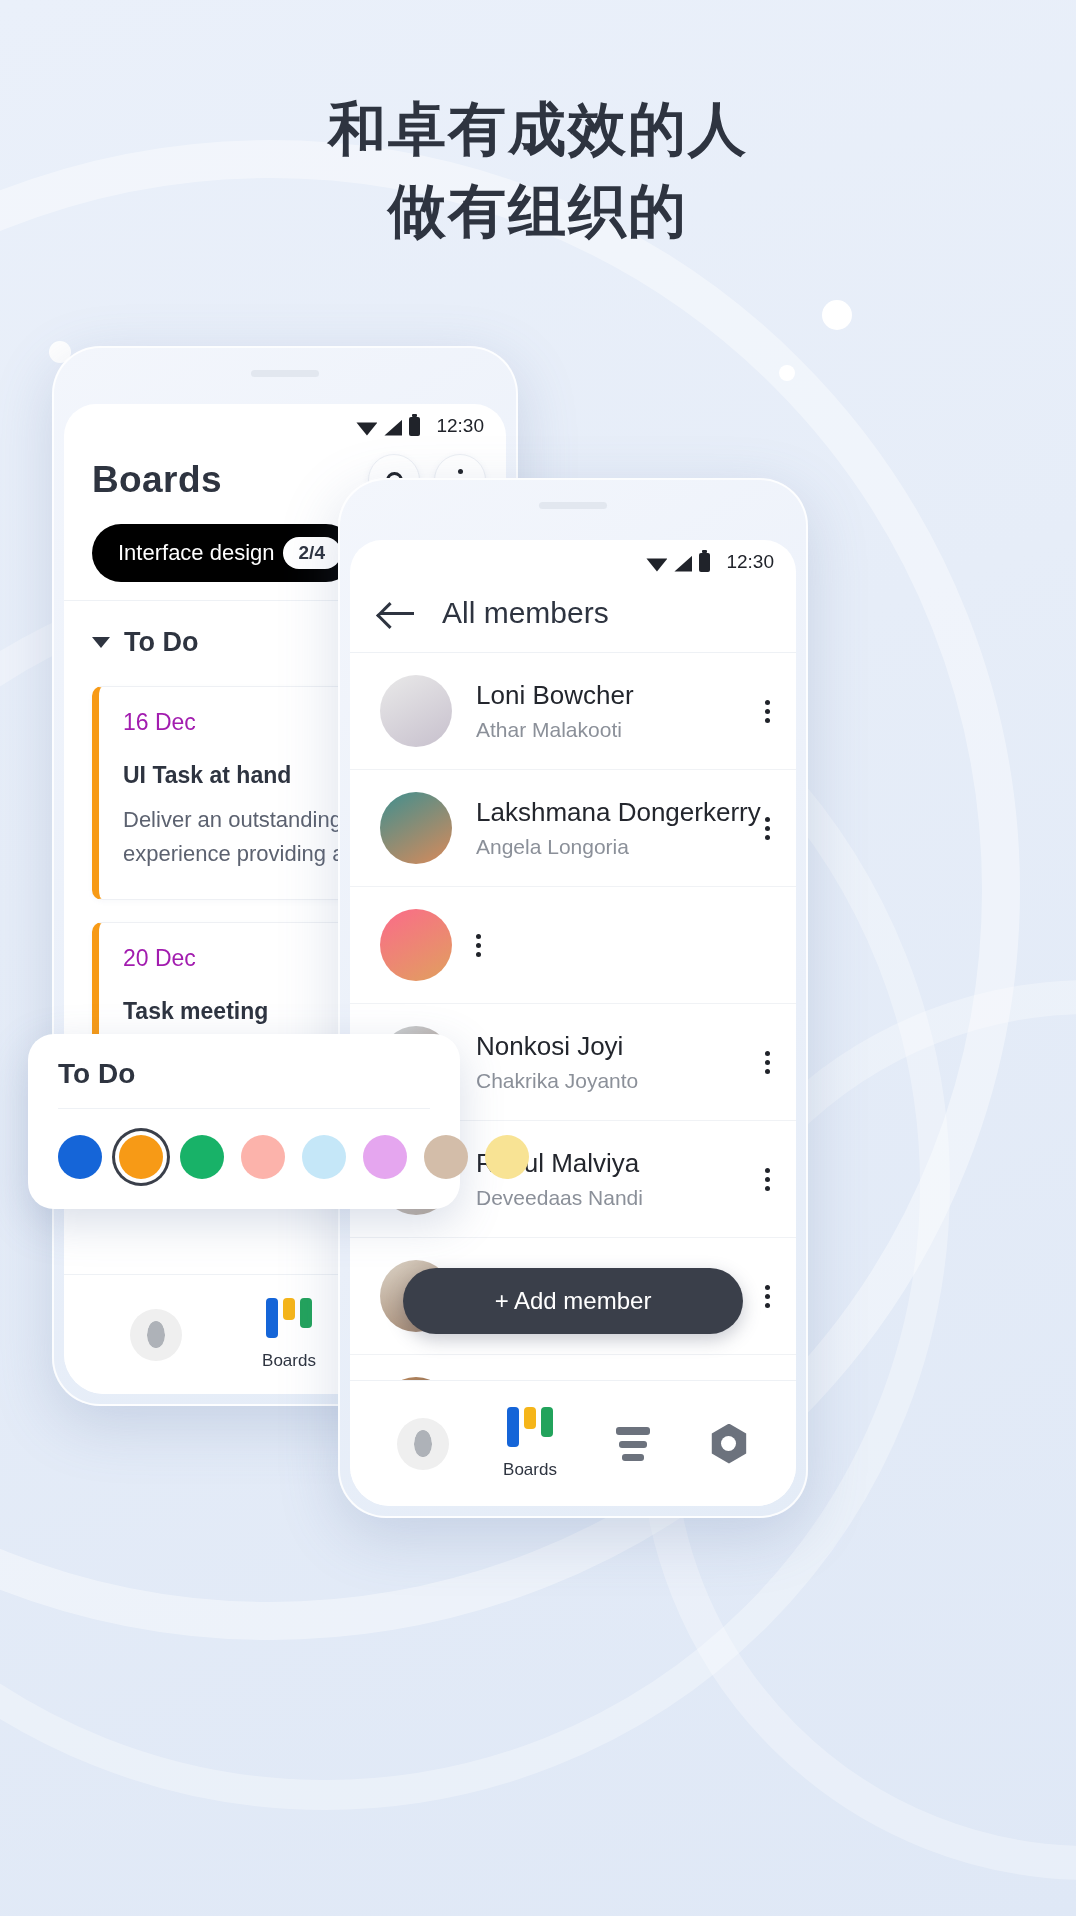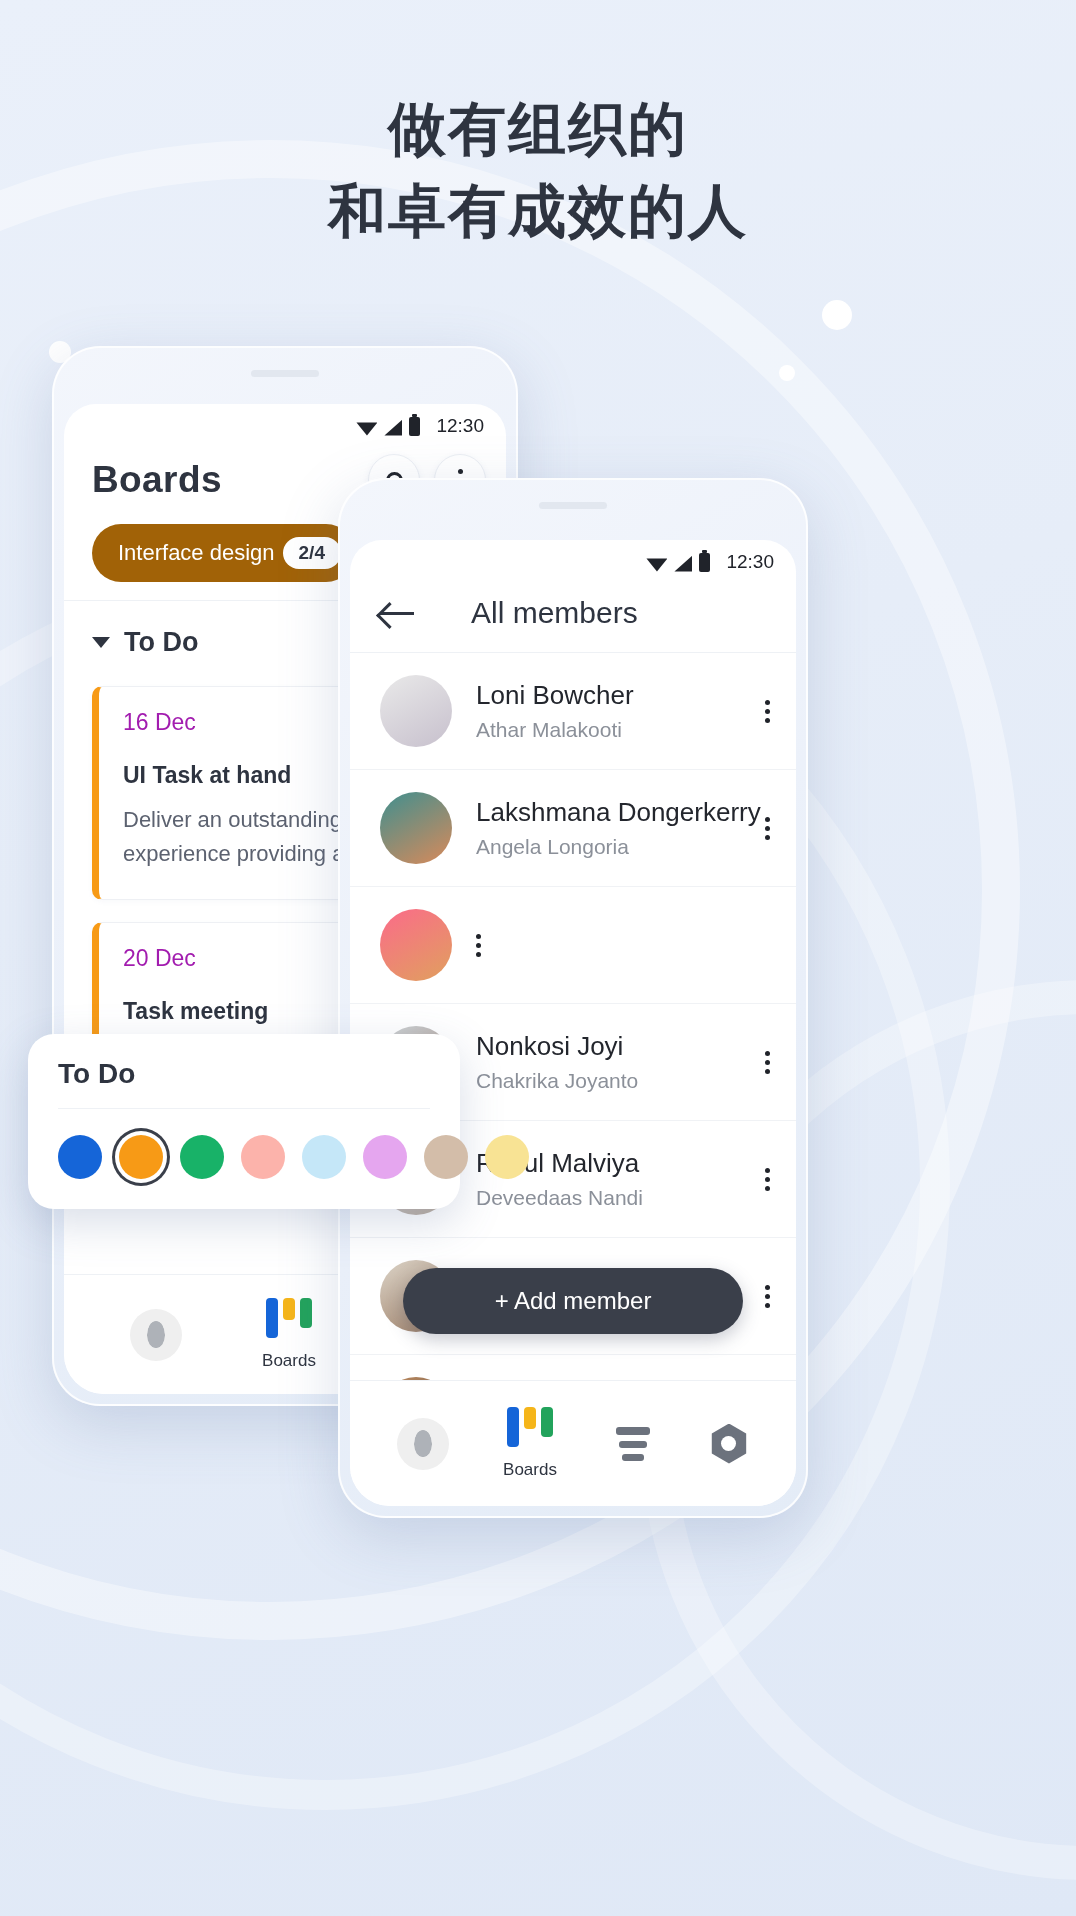--- a/index.html
+++ b/index.html
@@ -88,21 +88,21 @@
     box-shadow:0 2px 6px rgba(120,140,180,.10);
   }
   .ic-search { width:17px; height:17px; border:3px solid #20232a; border-radius:50%; position:relative;}
   .ic-search::after{content:"";position:absolute;width:3px;height:7px;background:#20232a;right:6px;bottom:-8px;}
   .ic-dots { display:flex; flex-direction:column; gap:4px;}
   .ic-dots i { width:5px; height:5px; background:#20232a; border-radius:50%; display:block;}
 
   .chip-row { padding:18px 0 18px 28px; border-bottom:1px solid #eef1f5;}
   .chip {
     display:inline-flex; align-items:center; gap:8px;
-    background:#a16207; color:#fff; border-radius:30px;
+    background:#000000; color:#fff; border-radius:30px;
     padding:13px 14px 13px 26px; font-size:22px;
   }
   .chip-count {
     background:#fff; color:#2e3440; font-weight:bold;
     border-radius:20px; padding:5px 16px; font-size:19px;
   }
 
   .section-head {
     display:flex; align-items:center; gap:14px;
     padding:26px 28px 6px 28px;
@@ -149,21 +149,21 @@
   .ic-stack { width:44px; height:40px; display:flex; flex-direction:column; justify-content:center; gap:6px; align-items:center;}
   .ic-stack i { display:block; background:#6c727d; border-radius:3px;}
   .is1{width:34px;height:8px;} .is2{width:28px;height:7px;} .is3{width:22px;height:7px;}
   .ic-gear { width:40px; height:40px; background:#6c727d;
     clip-path:polygon(50% 0,93% 25%,93% 75%,50% 100%,7% 75%,7% 25%);
     display:flex;align-items:center;justify-content:center;}
   .ic-gear::after{content:"";width:15px;height:15px;border-radius:50%;background:#fff;}
 
   
   .topbar {
-    display:flex; align-items:center; gap:57px;
+    display:flex; align-items:center; gap:28px;
     padding:12px 0 22px 30px; border-bottom:1px solid #eef1f5;
   }
   .ic-back { width:34px; height:24px; position:relative;}
   .ic-back::before{content:"";position:absolute;left:0;top:11px;width:34px;height:3px;background:#2e3440;}
   .ic-back::after{content:"";position:absolute;left:0;top:5px;width:16px;height:16px;border-left:3px solid #2e3440;border-bottom:3px solid #2e3440;transform:rotate(45deg);}
   .topbar-title { font-size:30px; color:#2e3440; }
 
   .member-row {
     display:flex; align-items:center; gap:24px;
     padding:22px 26px 22px 30px; border-bottom:1px solid #f0f2f5;
@@ -203,22 +203,22 @@
 <div class="bg">
   <div class="bg-swoosh sw1"></div>
   <div class="bg-swoosh sw2"></div>
   <div class="bg-swoosh sw3"></div>
   <div class="dot dot-a"></div>
   <div class="dot dot-b"></div>
   <div class="dot dot-c"></div>
 </div>
 
 <div class="headline">
+  <div>和卓有成效的人</div>
   <div>做有组织的</div>
-  <div>和卓有成效的人</div>
 </div>
 
 <div class="phone" id="phone-left">
   <div class="speaker"></div>
   <div class="phone-screen">
 
     <div class="statusbar">
       <span class="st-icons">
         <span class="ic-wifi"></span>
         <span class="ic-sig"></span>

